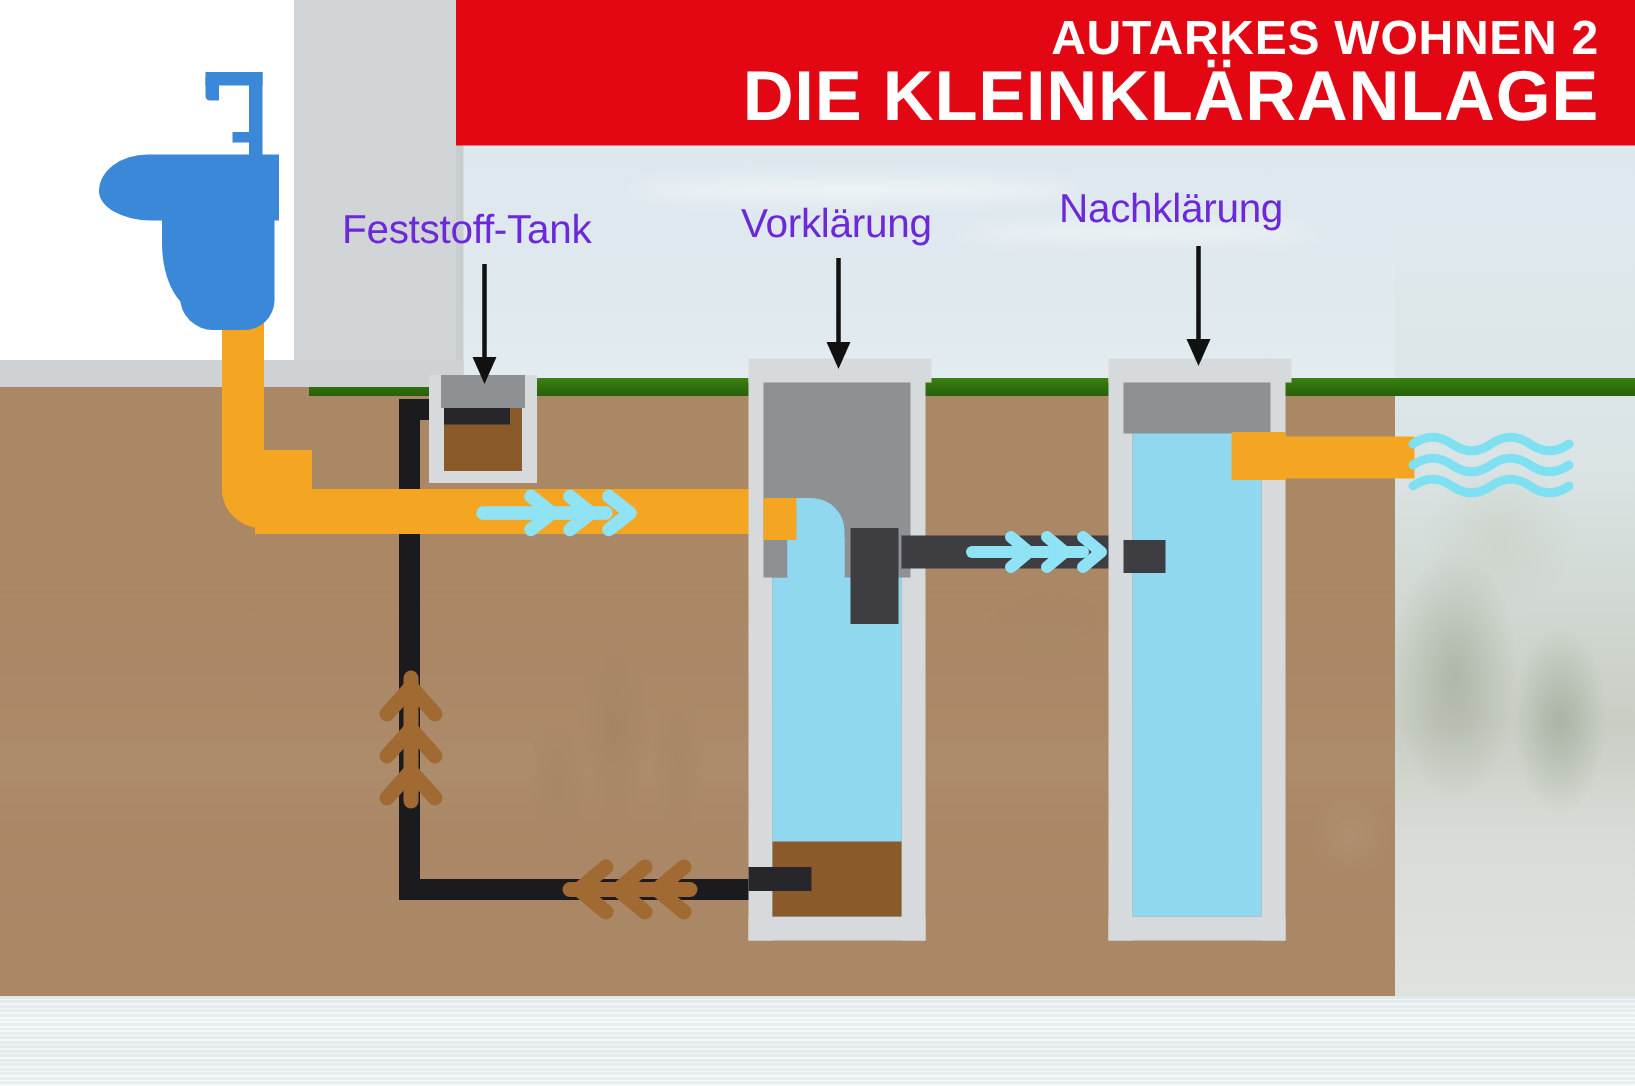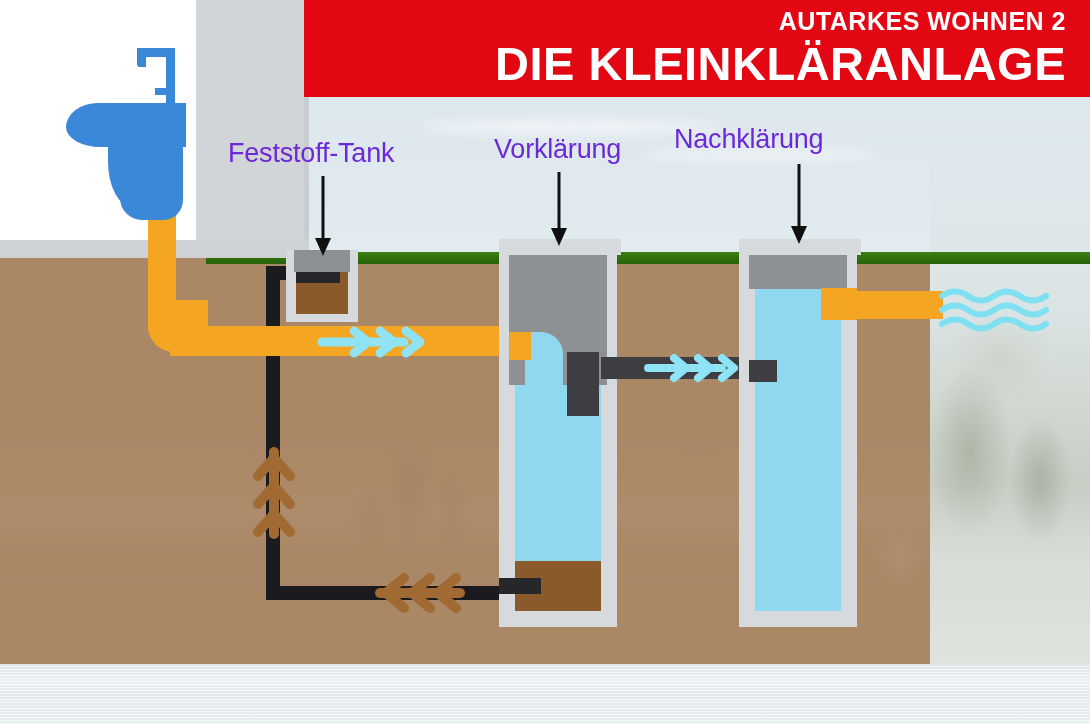--- a/index.html
+++ b/index.html
@@ -97,21 +97,21 @@
       linear-gradient(180deg,#dfe8ea 0%,#eef3f4 28%,#e4ebec 58%,#edf2f3 100%);
   }
 
   
   .banner {
     position:absolute; left:304px; top:0; width:786px; height:97px;
     background:#e30613;
   }
   .banner-sub {
     position:absolute; right:24px; top:7px;
-    color:#ffffff; font-size:25px; font-weight:bold;
+    color:#ffffff; font-size:32px; font-weight:bold;
     letter-spacing:.5px; white-space:nowrap;
   }
   .banner-title {
     position:absolute; right:24px; top:36px;
     color:#ffffff; font-size:47px; font-weight:bold;
     letter-spacing:.5px; white-space:nowrap;
   }
 
   
   .sink-basin {
@@ -446,21 +446,21 @@
   <div class="label" style="left:494px; top:134px;">Vorklärung</div>
   <div class="lbl-arrow" style="left:548px; top:172px;">
     <svg width="22" height="74" viewBox="0 0 22 74">
       <g stroke="#111111" stroke-width="3" fill="none">
         <line x1="11" y1="0" x2="11" y2="64"></line>
       </g>
       <polygon points="11,74 3,56 19,56" fill="#111111"></polygon>
     </svg>
   </div>
 
-  <div class="label" style="left:674px; top:124px;">Nachklärung</div>
+  <div class="label" style="left:706px; top:124px;">Nachklärung</div>
   <div class="lbl-arrow" style="left:788px; top:164px;">
     <svg width="22" height="80" viewBox="0 0 22 80">
       <g stroke="#111111" stroke-width="3" fill="none">
         <line x1="11" y1="0" x2="11" y2="70"></line>
       </g>
       <polygon points="11,80 3,62 19,62" fill="#111111"></polygon>
     </svg>
   </div>
 
 </div>

